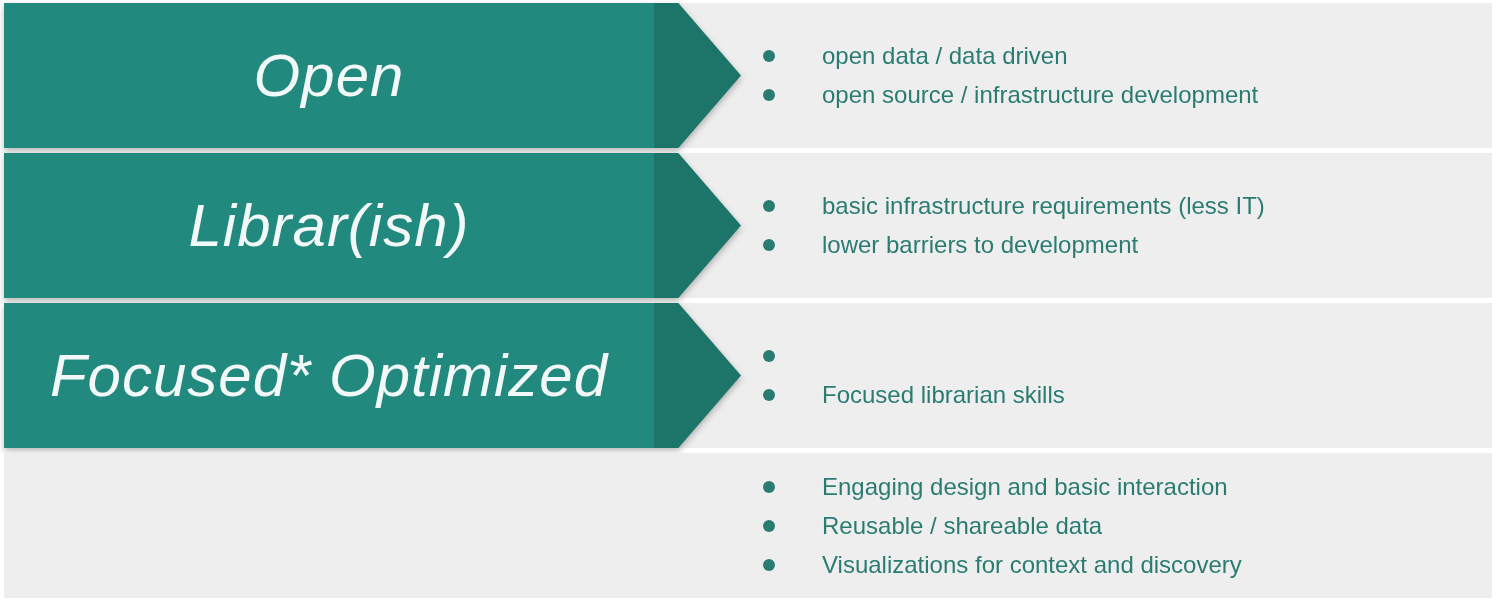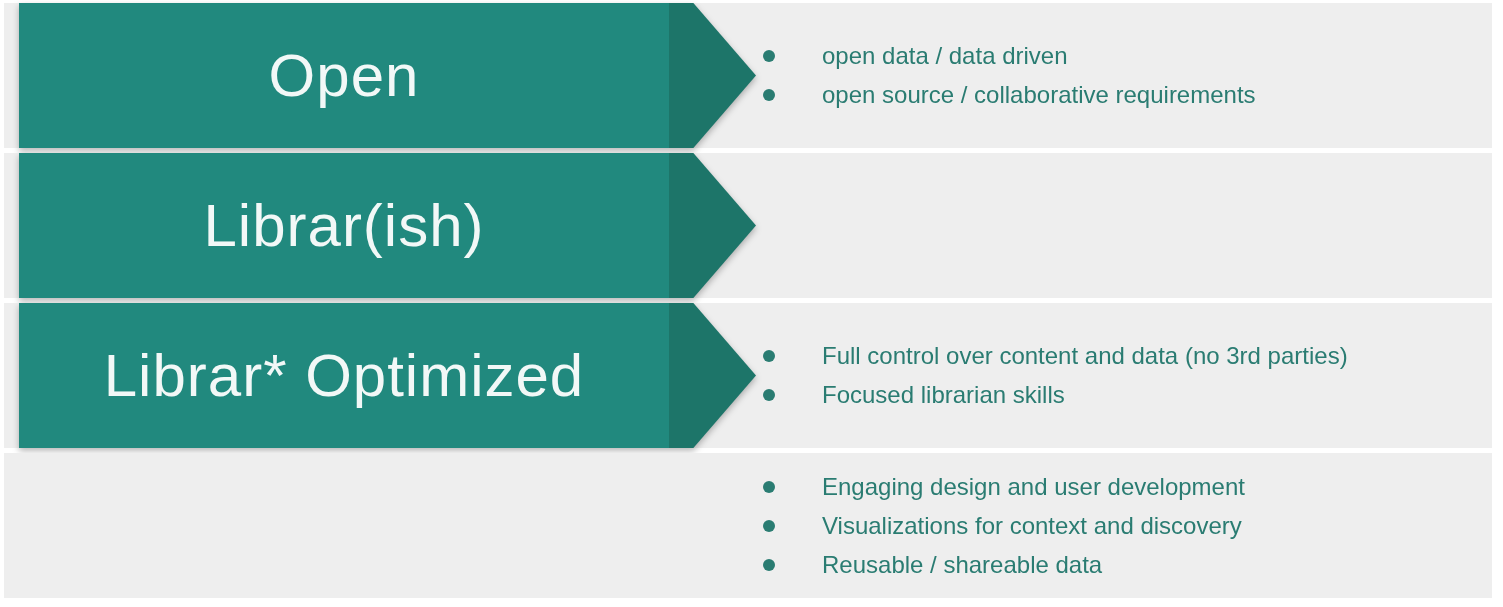--- a/index.html
+++ b/index.html
@@ -22,23 +22,24 @@
     display:flex;flex-direction:column;gap:5px;
   }
   .band{
     position:relative;
     margin-left:4px;
     width:1488px;height:145px;
     background:var(--band-bg);
     flex:none;
   }
   .arrow{
-    position:absolute;left:15px;top:0;height:100%;width:737px;
+    position:absolute;left:0;top:0;height:100%;width:737px;
     filter:drop-shadow(0 3px 3px rgba(0,0,0,0.28));
     pointer-events:none;
+    font-style:italic;
   }
   .arrow-rect{
     position:absolute;left:0;top:0;width:650px;height:100%;
     background:var(--arrow-body);
     display:flex;align-items:center;justify-content:center;
   }
   .arrow-head{
     position:absolute;left:650px;top:0;width:87px;height:100%;
     background:var(--arrow-head);
     clip-path:polygon(0% 0%, 28% 0%, 100% 50%, 28% 100%, 0% 100%);
@@ -81,63 +82,72 @@
       </div>
       <div class="arrow-head"></div>
     </div>
     <ul class="bullets">
       <li class="bullet">
         <span class="dot"></span>
         <span class="bullet-text">open data / data driven</span>
       </li>
       <li class="bullet">
         <span class="dot"></span>
-        <span class="bullet-text">open source / collaborative requirements</span>
+        <span class="bullet-text">open source / infrastructure development</span>
       </li>
     </ul>
   </section>
 
   <section class="band">
     <div class="arrow">
       <div class="arrow-rect">
         <h2 class="title">Librar(ish)</h2>
       </div>
       <div class="arrow-head"></div>
     </div>
+    <ul class="bullets">
+      <li class="bullet">
+        <span class="dot"></span>
+        <span class="bullet-text">basic infrastructure requirements (less IT)</span>
+      </li>
+      <li class="bullet">
+        <span class="dot"></span>
+        <span class="bullet-text">lower barriers to development</span>
+      </li>
+    </ul>
   </section>
 
   <section class="band">
     <div class="arrow">
       <div class="arrow-rect">
-        <h2 class="title">Librar* Optimized</h2>
+        <h2 class="title">Focused* Optimized</h2>
       </div>
       <div class="arrow-head"></div>
     </div>
     <ul class="bullets">
       <li class="bullet">
         <span class="dot"></span>
-        <span class="bullet-text">Full control over content and data (no 3rd parties)</span>
       </li>
       <li class="bullet">
         <span class="dot"></span>
         <span class="bullet-text">Focused librarian skills</span>
       </li>
     </ul>
   </section>
 
   <section class="band">
     <ul class="bullets">
       <li class="bullet">
         <span class="dot"></span>
-        <span class="bullet-text">Engaging design and user development</span>
+        <span class="bullet-text">Engaging design and basic interaction</span>
+      </li>
+      <li class="bullet">
+        <span class="dot"></span>
+        <span class="bullet-text">Reusable / shareable data</span>
       </li>
       <li class="bullet">
         <span class="dot"></span>
         <span class="bullet-text">Visualizations for context and discovery</span>
-      </li>
-      <li class="bullet">
-        <span class="dot"></span>
-        <span class="bullet-text">Reusable / shareable data</span>
       </li>
     </ul>
   </section>
 
 </div>
 
 </body></html>

